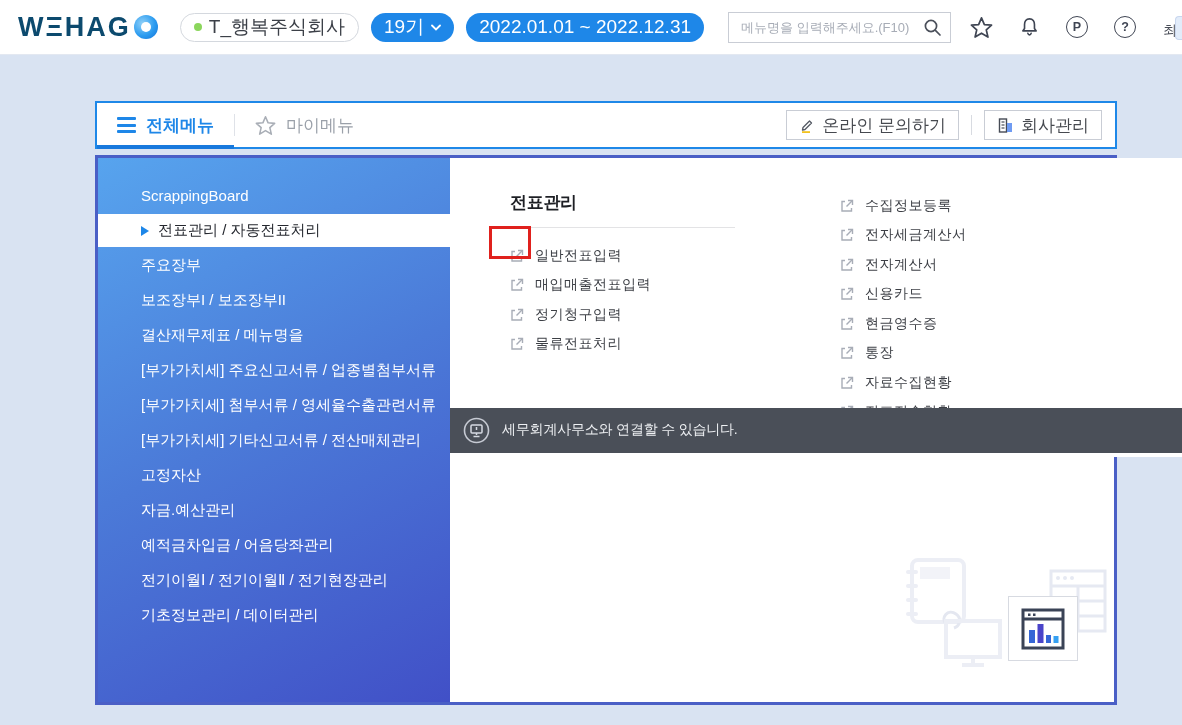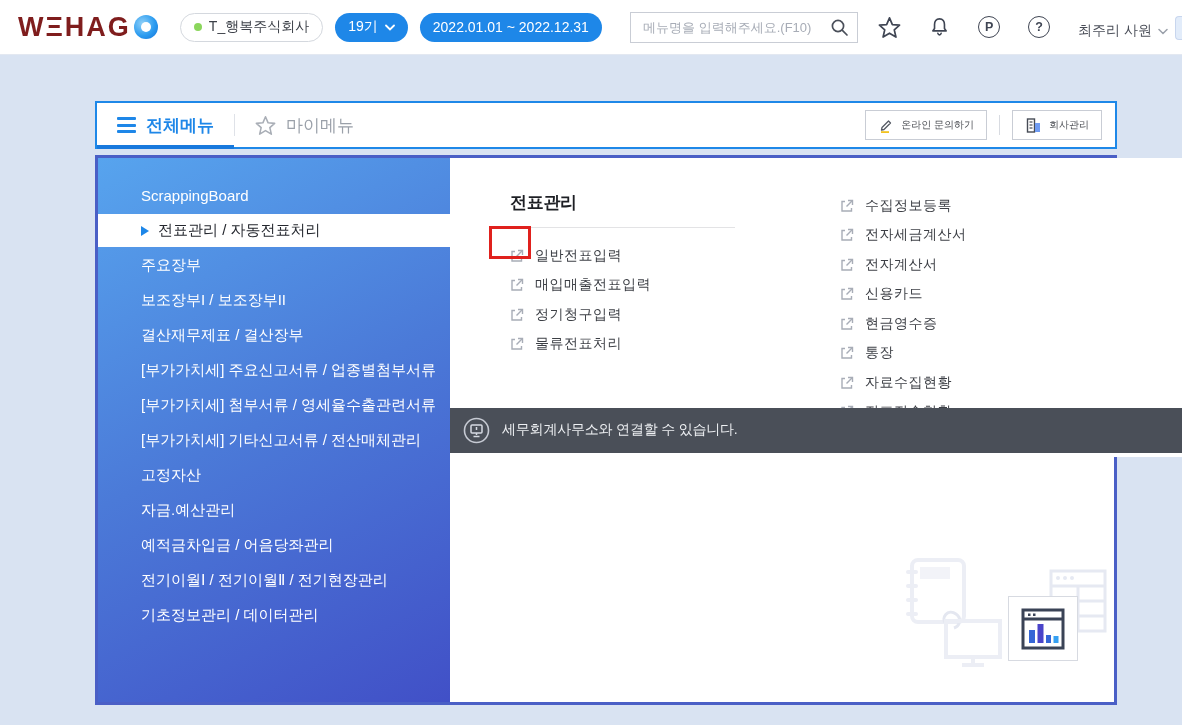--- a/index.html
+++ b/index.html
@@ -11,28 +11,28 @@
     overflow:hidden;
     color:#333;
   }
   
   .topbar{
     position:absolute; top:0; left:0; width:1182px; height:55px;
     background:#fff; border-bottom:1px solid #e3e8f1;
     display:flex; align-items:center; padding:0 14px 0 18px; gap:12px;
   }
   .logo{ display:flex; align-items:center; gap:2px; margin-right:10px; cursor:pointer;}
-  .logo-text{ font-size:27px; font-weight:700; letter-spacing:2px; color:#7f1d1d;}
+  .logo-text{ font-size:27px; font-weight:700; letter-spacing:2px; color:#0c4a6e;}
   .logo-o{ width:24px; height:24px; border-radius:50%;
     background:radial-gradient(circle at 35% 35%, #8fd0f8 0%, #2c9cf0 55%, #1272d8 100%);
     position:relative; margin-left:1px;}
   .logo-o::after{ content:""; position:absolute; left:7px; top:7px; width:10px; height:10px;
     border-radius:50%; background:#fff;}
   .pill{ display:flex; align-items:center; gap:7px; height:29px; padding:0 13px;
-    border-radius:15px; font-size:14px; white-space:nowrap;}
+    border-radius:15px; font-size:19px; white-space:nowrap;}
   .pill.company{ background:#fff; border:1px solid #d4d8de; color:#3c4048;}
   .dot{ width:8px; height:8px; border-radius:50%; background:#8bd65c;}
   .pill.blue{ background:#1e87e8; color:#fff; border:none;}
   .spacer{ flex:1; }
   .searchbox{ display:flex; align-items:center; width:228px; height:31px;
     border:1px solid #c9cdd5; background:#fff; padding:0 8px 0 12px; gap:6px;}
   .searchbox input{ flex:1; border:none; outline:none; font-size:13px; color:#444;
     font-family:"Liberation Sans",sans-serif; min-width:0;}
   .searchbox input::placeholder{ color:#a7acb6; }
   .hicon{ width:24px; height:24px; display:flex; align-items:center; justify-content:center;
@@ -54,21 +54,21 @@
     padding:0 20px; font-size:17px; cursor:pointer; white-space:nowrap;}
   .tab.active{ color:#1e87e8; font-weight:700;}
   .tab.active::after{ content:""; position:absolute; left:0; right:0; bottom:-2px;
     height:4px; background:#1879dd;}
   .tab.inactive{ color:#9aa0a9; }
   .burger{ display:flex; flex-direction:column; gap:3.5px;}
   .burger span{ width:19px; height:3px; background:#1e87e8; border-radius:1px;}
   .tab-divider{ width:1px; height:22px; background:#dfe2e8;}
   .mb-right{ margin-left:auto; display:flex; align-items:center; gap:12px; padding-right:13px;}
   .mb-btn{ display:flex; align-items:center; gap:7px; height:30px; padding:0 12px;
-    background:#fff; border:1px solid #c9cdd5; font-size:10px; color:#46494f;
+    background:#fff; border:1px solid #c9cdd5; font-size:17px; color:#46494f;
     cursor:pointer; white-space:nowrap; font-family:"Liberation Sans",sans-serif;}
   .mb-div{ width:1px; height:20px; background:#d8dbe1;}
   
   .panel{
     position:absolute; top:155px; left:95px; width:1022px; height:550px;
     background:#fff; border:3px solid #4a5fc6;
   }
   .sidebar{
     position:absolute; left:0; top:0; bottom:0; width:352px;
     background:linear-gradient(152deg, #57a4ee 0%, #4b7ad8 48%, #4150c7 100%);
@@ -220,21 +220,21 @@
         <span>주요장부</span>
       </div>
 
       <div class="side-item">
 
         <span>보조장부I / 보조장부II</span>
       </div>
 
       <div class="side-item">
 
-        <span>결산재무제표 / 결산장부</span>
+        <span>결산재무제표 / 메뉴명을</span>
       </div>
 
       <div class="side-item">
 
         <span>[부가가치세] 주요신고서류 / 업종별첨부서류</span>
       </div>
 
       <div class="side-item">
 
         <span>[부가가치세] 첨부서류 / 영세율수출관련서류</span>

